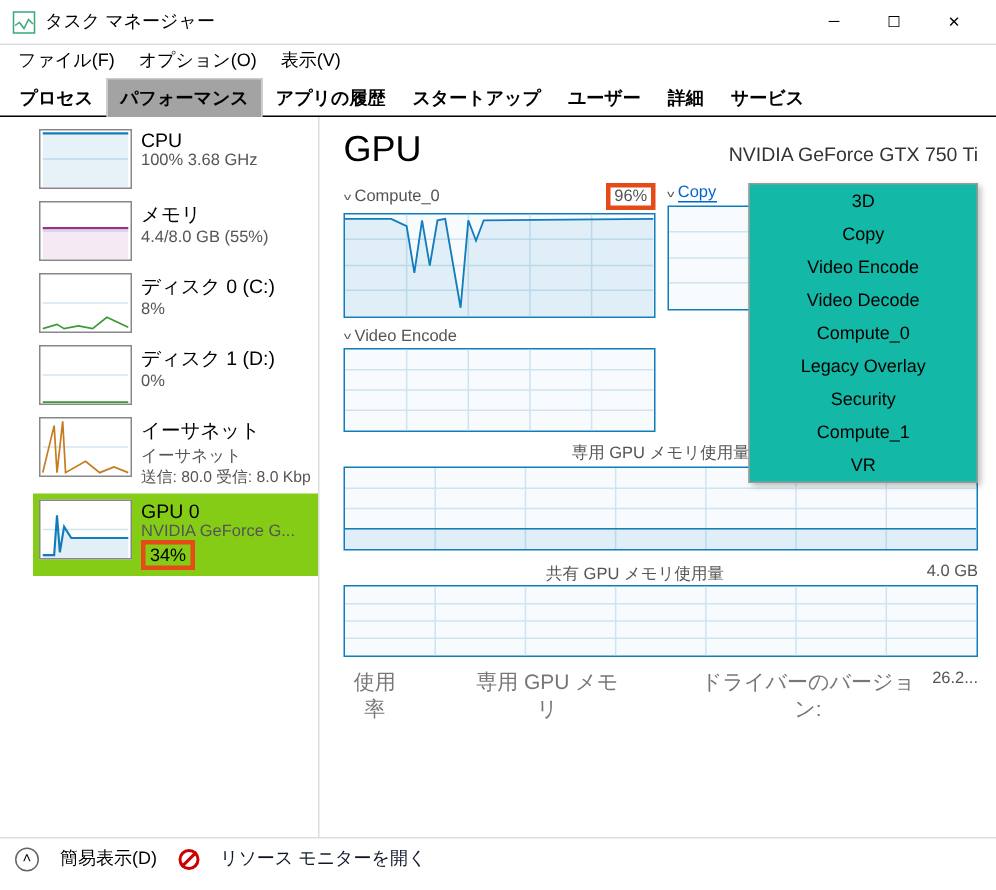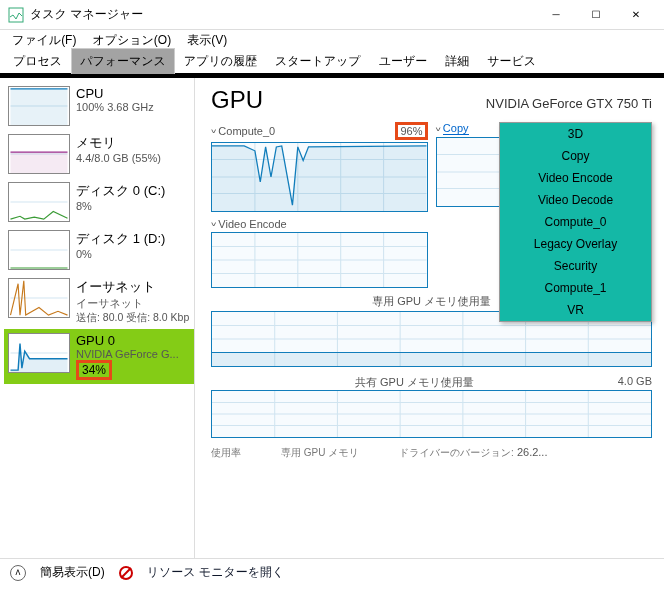--- a/index.html
+++ b/index.html
@@ -4,24 +4,24 @@
 <style>
   * { box-sizing: border-box; margin: 0; padding: 0; }
   body { font-family: "Yu Gothic UI", "Meiryo", sans-serif; font-size: 12px; color: #000; background: #fff; width: 664px; height: 593px; overflow: hidden; }
   .titlebar { height: 30px; display: flex; align-items: center; padding: 0 8px; border-bottom: 1px solid #ddd; }
   .titlebar .icon { width: 16px; height: 16px; margin-right: 6px; }
   .titlebar .title { flex: 1; font-size: 12px; }
   .titlebar .btns { display: flex; }
   .titlebar .btns div { width: 40px; height: 30px; display: flex; align-items: center; justify-content: center; font-family: "Segoe MDL2 Assets", sans-serif; font-size: 10px; }
   .menubar { height: 22px; display: flex; align-items: flex-start; padding: 0 4px; font-size: 12px; }
   .menubar span { padding: 2px 8px; }
-  .tabs { height: 26px; display: flex; align-items: flex-end; padding: 0 4px; border-bottom: 5px solid #000000; font-size: 12px; }
+  .tabs { height: 26px; display: flex; align-items: flex-end; padding: 0 4px; border-bottom: 1px solid #000000; font-size: 12px; font-weight: bold; }
   .tabs .tab { padding: 4px 8px; border: 1px solid transparent; border-bottom: none; position: relative; top: 1px; }
   .tabs .tab.active { border-color: #ccc; background: #a3a3a3; }
-  .content { display: flex; height: 480px; }
+  .content { display: flex; height: 480px; padding-left: 18px; }
   .sidebar { width: 195px; border-right: 1px solid #ddd; overflow: hidden; padding: 4px 0 4px 4px; }
   .side-item { display: flex; padding: 4px; gap: 6px; align-items: flex-start; }
   .side-item.selected { background: #84cc16; }
   .thumb { width: 62px; height: 40px; border: 1px solid #888; position: relative; background: #fff; flex-shrink: 0; }
   .thumb svg { width: 100%; height: 100%; }
   .side-text { flex: 1; overflow: hidden; }
   .side-text .name { font-size: 13px; white-space: nowrap; overflow: hidden; text-overflow: ellipsis; }
   .side-text .sub { font-size: 11px; color: #555; white-space: nowrap; overflow: hidden; text-overflow: ellipsis; }
   .side-text .sub2 { font-size: 10.5px; color: #555; white-space: nowrap; overflow: hidden; text-overflow: ellipsis; }
   .hl-box { display: inline-block; border: 3px solid #e64a19; padding: 0 3px; line-height: 14px; }
@@ -39,21 +39,21 @@
   .chart-box.short { height: 48px; }
   .chart-box svg { width: 100%; height: 100%; display: block; }
   .grid-line { stroke: #d0e4f0; stroke-width: 1; }
   .data-line { stroke: #117dbb; stroke-width: 1.2; fill: none; }
   .data-fill { fill: rgba(17,125,187,0.1); stroke: none; }
   .dropdown { position: absolute; top: 0; right: 0; width: 153px; background: #14b8a6; border: 1px solid #999; box-shadow: 2px 2px 4px rgba(0,0,0,0.25); z-index: 10; }
   .dropdown .dd-item { padding: 4px 16px; font-size: 12px; }
   .section-label { font-size: 11px; color: #555; margin-bottom: 2px; }
   .section-right { font-size: 11px; color: #555; float: right; }
   .stats-row { display: flex; gap: 40px; font-size: 11px; color: #555; margin-top: 8px; }
-  .stats-col .lbl { font-size: 10px; color: #777; }
+  .stats-col .lbl { font-size: 14px; color: #777; }
   .statusbar { height: 28px; border-top: 1px solid #ddd; display: flex; align-items: center; padding: 0 10px; gap: 14px; font-size: 12px; }
   .statusbar .circ { width: 16px; height: 16px; border: 1px solid #666; border-radius: 50%; display: flex; align-items: center; justify-content: center; font-size: 10px; }
   .statusbar .link { color: #0f172a; }
   .statusbar .forbid { width: 14px; height: 14px; border: 2px solid #c00; border-radius: 50%; position: relative; }
   .statusbar .forbid::after { content: ""; position: absolute; width: 2px; height: 14px; background: #c00; top: -2px; left: 4px; transform: rotate(45deg); }
   .copy-label { color: #0066cc; }
   .underline-blue { border-bottom: 1px solid #0066cc; }
   .pct-hl { border: 3px solid #e64a19; padding: 0 2px; font-size: 11px; color: #555; }
 </style>
 </head>

